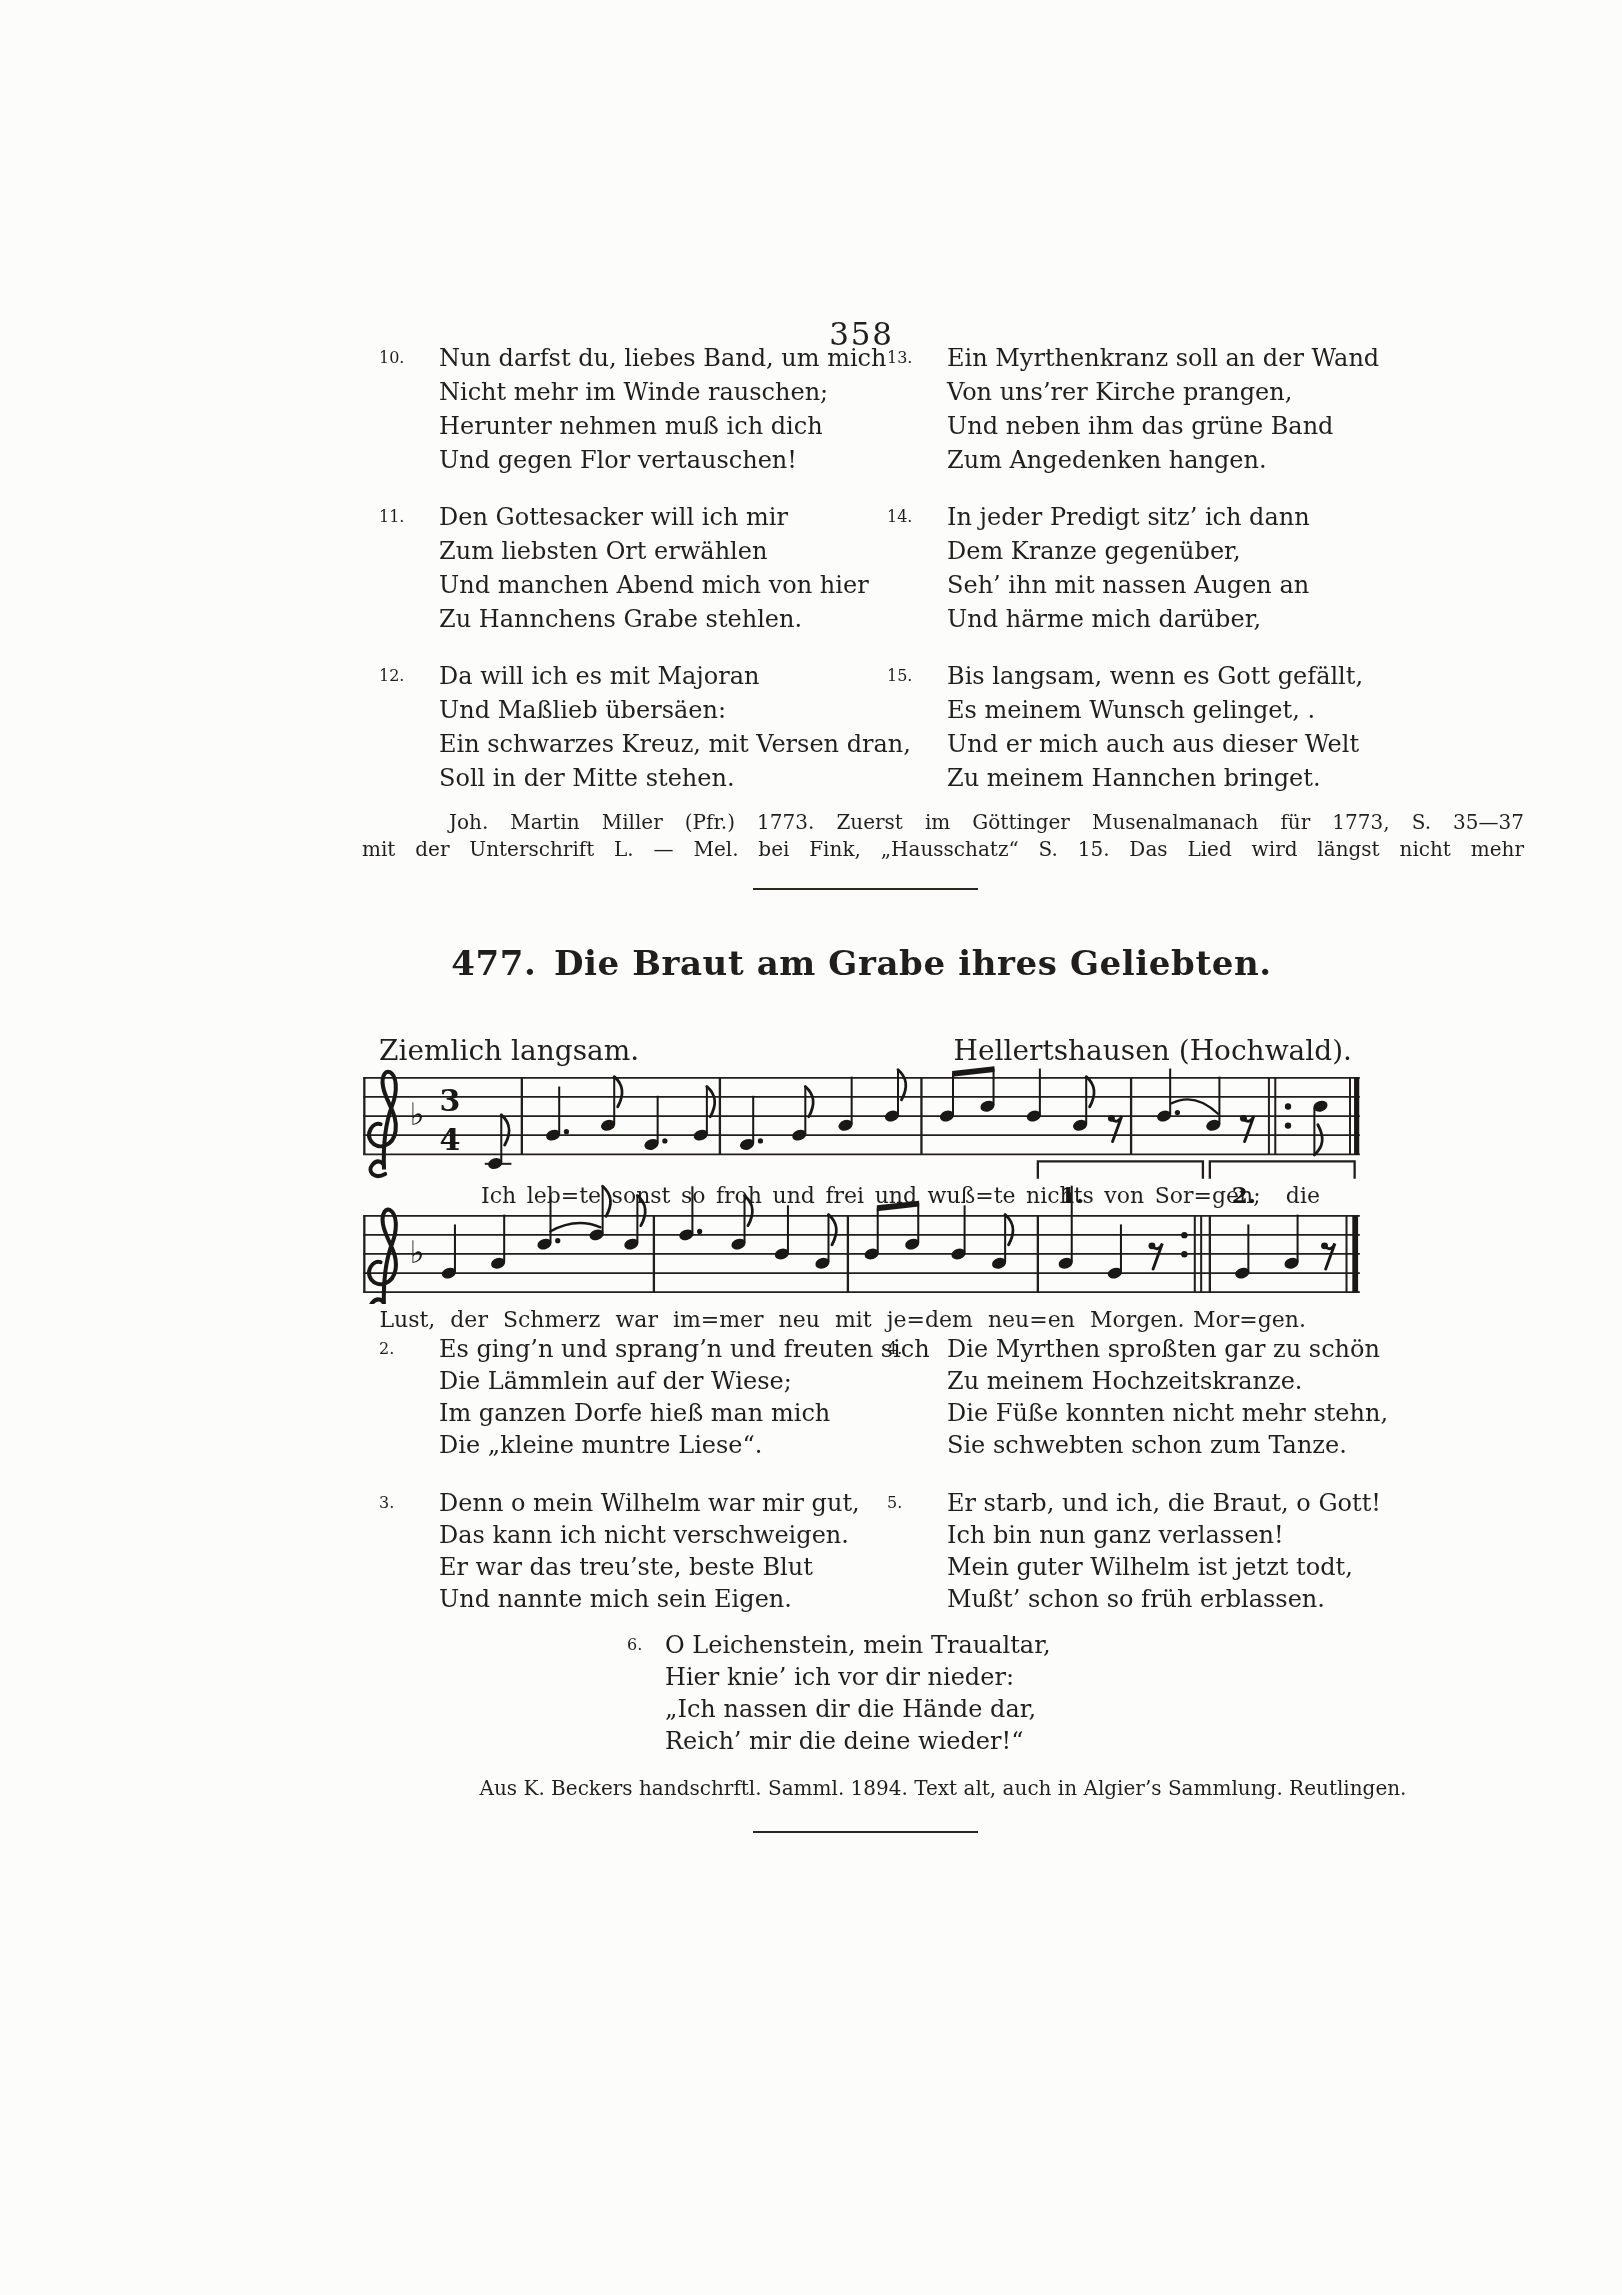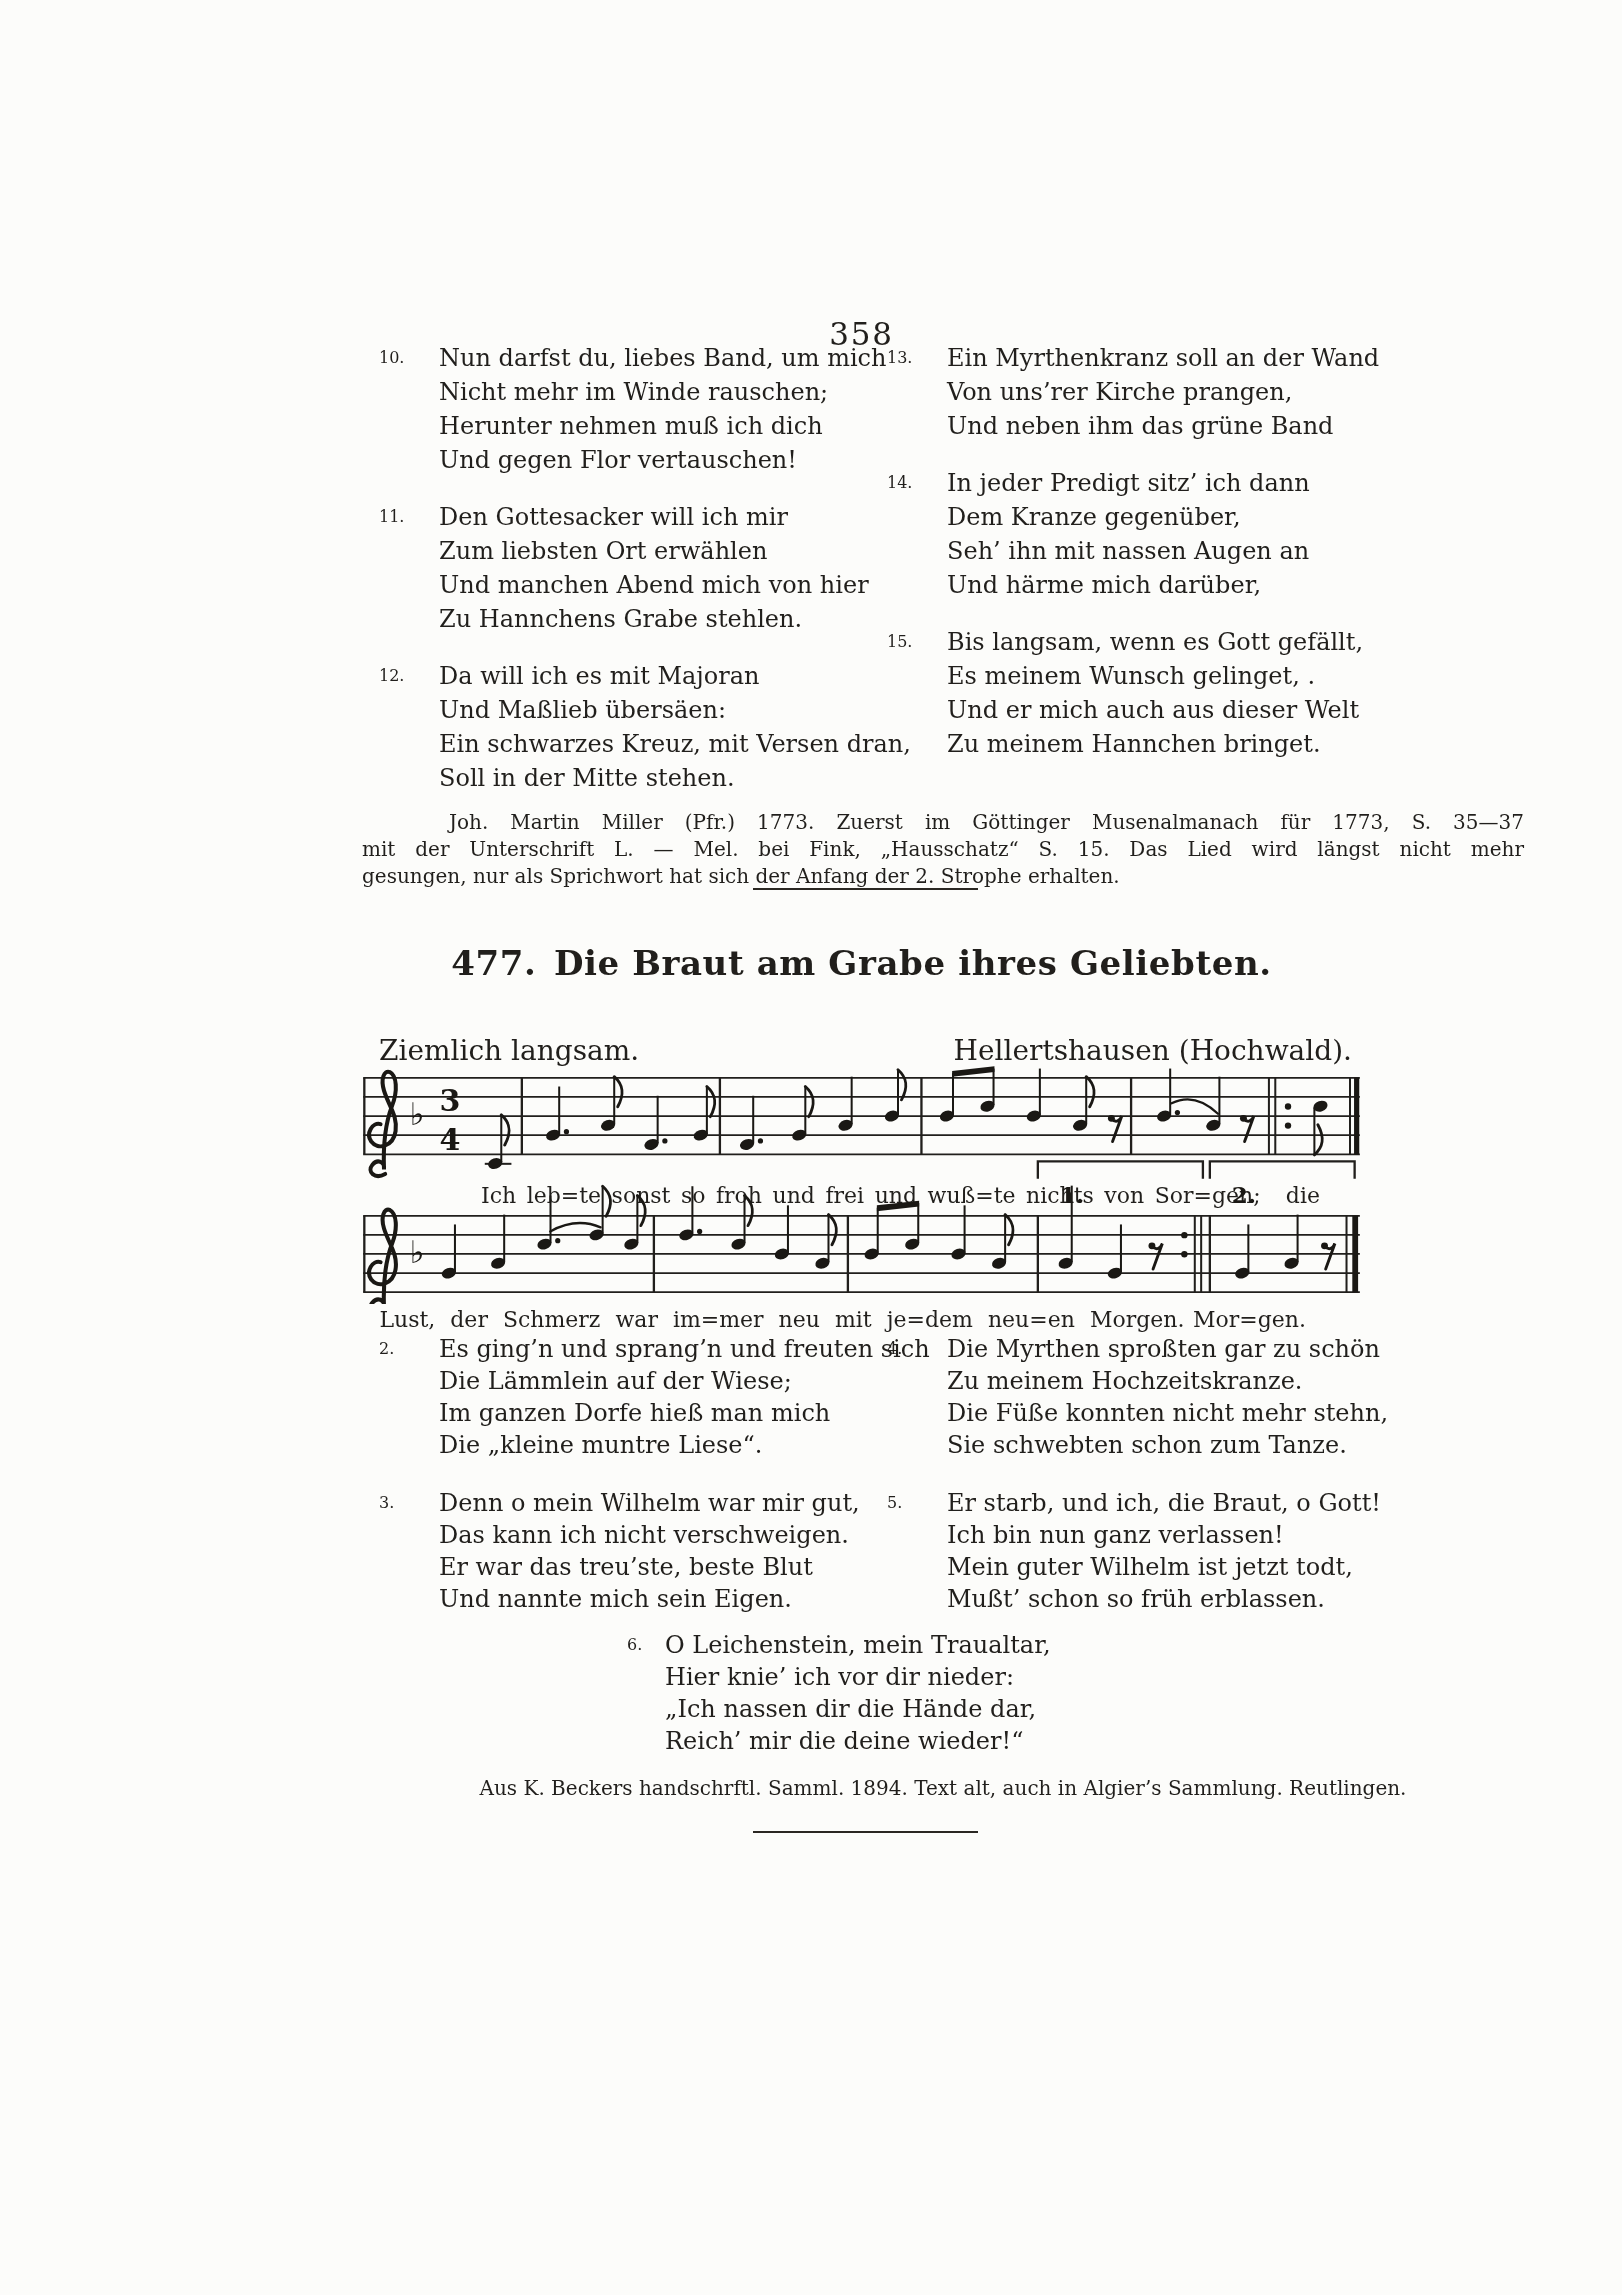--- a/index.html
+++ b/index.html
@@ -109,20 +109,21 @@
         </span>
       </div>
     </div>
     <div class="col-r">
       <div class="verse">
         <span class="vnum">13.</span>
         <span class="vlines">
           <span class="vline">Ein Myrthenkranz soll an der Wand</span>
           <span class="vline">Von uns’rer Kirche prangen,</span>
           <span class="vline">Und neben ihm das grüne Band</span>
+          <span class="vline">Zum Angedenken hangen.</span>
         </span>
       </div>
       <div class="verse">
         <span class="vnum">14.</span>
         <span class="vlines">
           <span class="vline">In jeder Predigt sitz’ ich dann</span>
           <span class="vline">Dem Kranze gegenüber,</span>
           <span class="vline">Seh’ ihn mit nassen Augen an</span>
           <span class="vline">Und härme mich darüber,</span>
         </span>
@@ -135,21 +136,20 @@
           <span class="vline">Und er mich auch aus dieser Welt</span>
           <span class="vline">Zu meinem Hannchen bringet.</span>
         </span>
       </div>
     </div>
   </section>
 
   <p class="footnote" id="footnote1">
     <span class="fline just indent">Joh. Martin Miller (Pfr.) 1773. Zuerst im Göttinger Musenalmanach für 1773, S. 35—37</span>
     <span class="fline just">mit der Unterschrift L. — Mel. bei Fink, „Hausschatz“ S. 15. Das Lied wird längst nicht mehr</span>
-    <span class="fline">gesungen, nur als Sprichwort hat sich der Anfang der 2. Strophe erhalten.</span>
   </p>
 
   <div class="divider" id="divider1"></div>
 
   <h1 class="title">
     <span class="num">477.</span><span>Die Braut am Grabe ihres Geliebten.</span>
   </h1>
 
   <div class="music-head">
     <span>Ziemlich langsam.</span>

